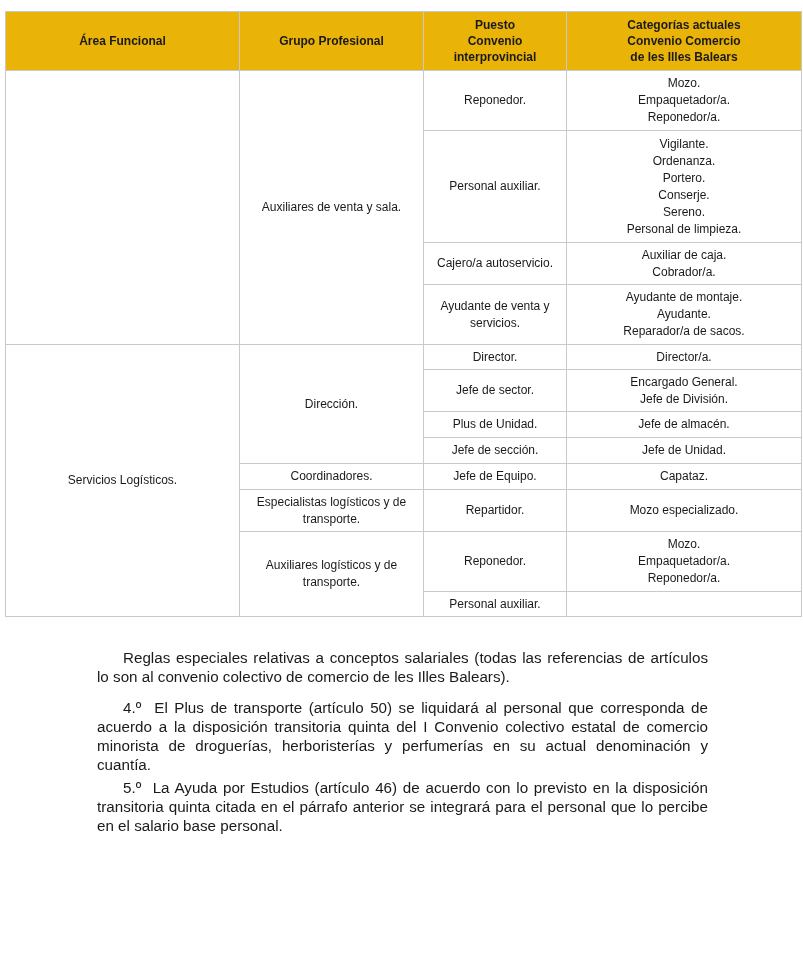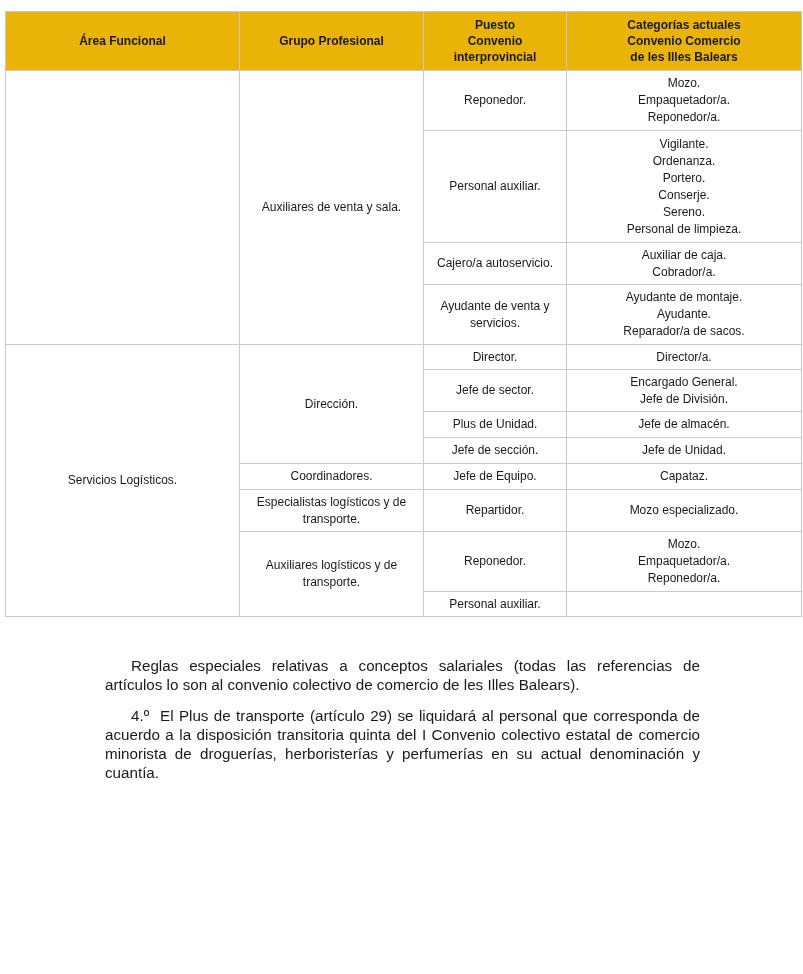--- a/index.html
+++ b/index.html
@@ -5,21 +5,21 @@
   html, body { margin: 0; padding: 0; background: #ffffff; }
   body { width: 803px; height: 974px; position: relative; overflow: hidden;
          font-family: "Liberation Sans", sans-serif; color: #1a1a1a; }
   table.cat { position: absolute; left: 5px; top: 11px; width: 796px;
               border-collapse: collapse; table-layout: fixed; font-size: 12px; }
   table.cat th, table.cat td { border: 1px solid #c9c9c9; padding: 2px 4px; vertical-align: middle; line-height: 17px; }
   table.cat th { background: #eab308; font-weight: bold; height: 54px; line-height: 16px; }
   table.cat td.l { text-align: center; }
   .line { display: block; }
   .prose { position: absolute; left: 93px; width: 619px; font-size: 15.2px; line-height: 19px; text-align: justify; }
-  .prose p { margin: 12px; text-indent: 26px; }
+  .prose p { margin: 4px; text-indent: 26px; }
   .intro { top: 644px; }
   .rules { top: 694px; }
 </style>
 </head>
 <body>
 
 <table class="cat">
   <colgroup>
     <col style="width:234px">
       <col style="width:184px">
@@ -133,14 +133,15 @@
         <td class="l">&nbsp;</td>
       </tr>
     </tbody>
 </table>
 
 <div class="prose intro">
   <p>Reglas especiales relativas a conceptos salariales (todas las referencias de artículos lo son al convenio colectivo de comercio de les Illes Balears).</p>
 </div>
 
 <div class="prose rules" id="rules">
-    <p><span>4.º&nbsp;&nbsp;</span><span>El Plus de transporte (artículo 29) se liquidará al personal que corresponda de acuerdo a la disposición transitoria quinta del I Convenio colectivo estatal de comercio minorista de droguerías, herboristerías y perfumerías en su actual denominación y cuantía.</span></p>
+    <p><span>4.º&nbsp;&nbsp;</span><span>El Plus de transporte (artículo 50) se liquidará al personal que corresponda de acuerdo a la disposición transitoria quinta del I Convenio colectivo estatal de comercio minorista de droguerías, herboristerías y perfumerías en su actual denominación y cuantía.</span></p>
+    <p><span>5.º&nbsp;&nbsp;</span><span>La Ayuda por Estudios (artículo 46) de acuerdo con lo previsto en la disposición transitoria quinta citada en el párrafo anterior se integrará para el personal que lo percibe en el salario base personal.</span></p>
   </div>
 
 </body></html>

